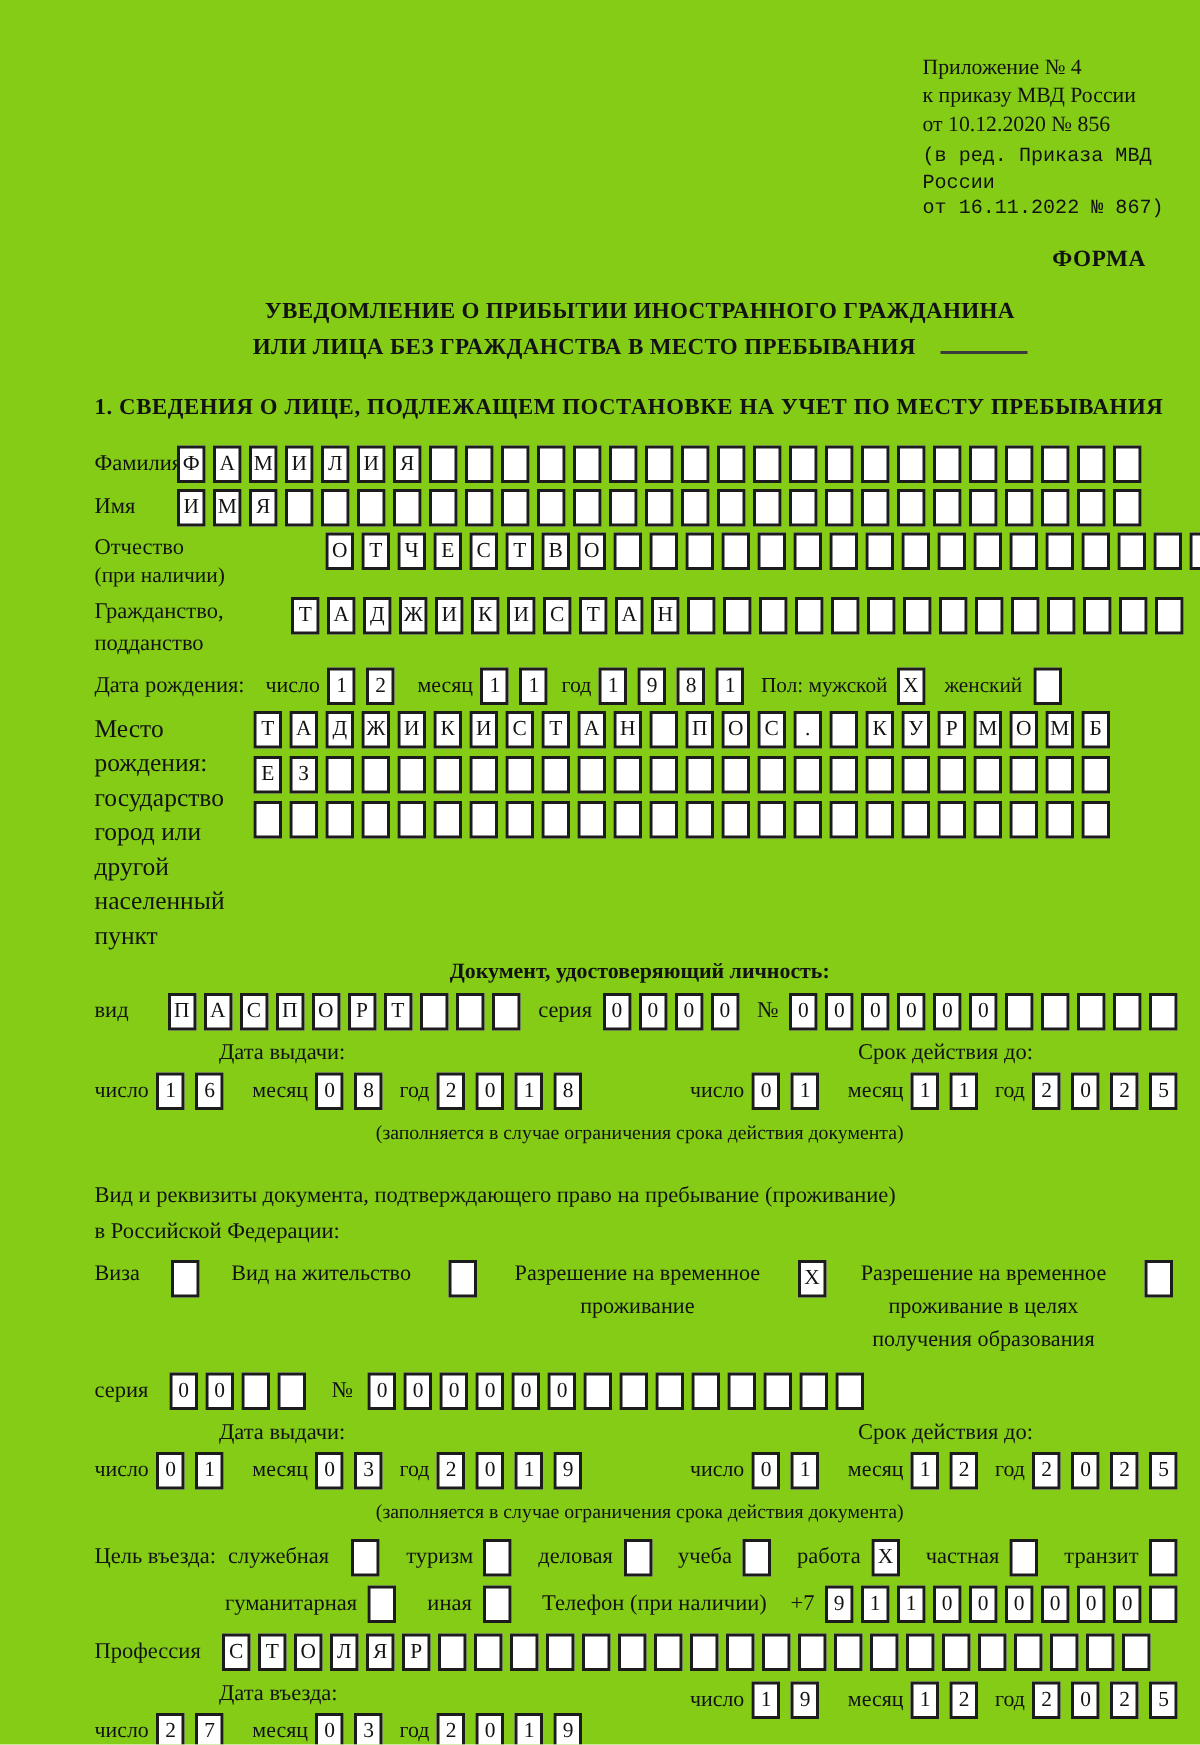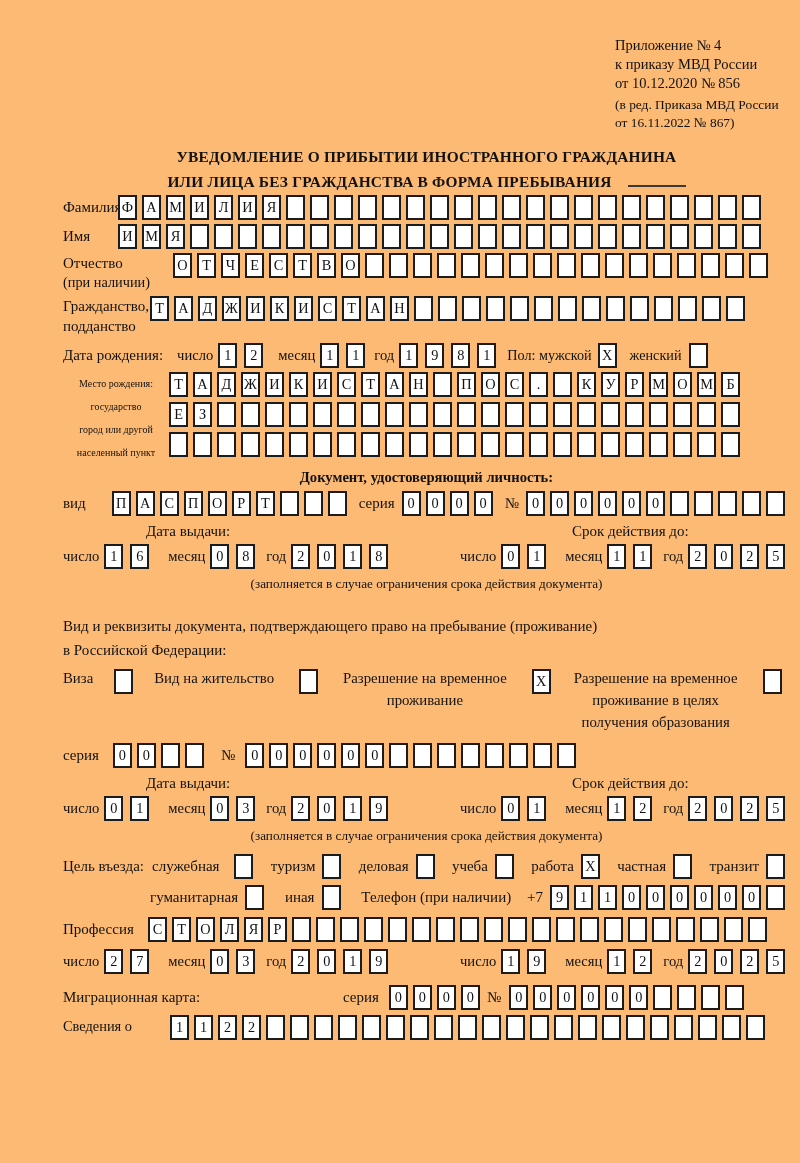--- a/index.html
+++ b/index.html
@@ -1,50 +1,50 @@
 <!DOCTYPE html>
 <html><head>
 <meta charset="utf-8">
 <style>
   html,body{margin:0;padding:0;background:#fff;}
   .page{
     width:800px;height:1163px;box-sizing:border-box;
     padding:36px 10px 0 63px;
     font-family:"Liberation Serif","DejaVu Serif",serif;
-    color:#121212;background:#fdba74;overflow:hidden;position:relative;
+    color:#121212;background:#84cc16;overflow:hidden;position:relative;
   }
   .appendix{margin-left:552px;font-size:14.5px;line-height:1.32;}
-  .appendix .rev{font-size:13.4px;margin-top:3px;line-height:1.3;}
+  .appendix .rev{font-size:13.4px;margin-top:3px;line-height:1.3;font-family:Liberation Mono, monospace;}
   .forma{font-weight:bold;font-size:15.5px;text-align:right;padding-right:26px;margin-top:15px;letter-spacing:.4px;}
   .title{font-weight:bold;font-size:15.4px;text-align:center;margin-top:14px;line-height:1.6;letter-spacing:.2px;}
   .blank-line{display:inline-block;width:58px;height:2px;background:#3a3a3a;margin-left:16px;vertical-align:baseline;}
   .sec-heading{font-weight:bold;font-size:15.2px;margin-top:18px;margin-bottom:16px;letter-spacing:.4px;white-space:nowrap;}
 
   .row{display:flex;align-items:center;margin-bottom:4px;flex-wrap:nowrap;}
-  .row.top{align-items:flex-start;}
+  .row.top{align-items:flex-start;gap:44px;}
   .lbl{font-size:15px;flex:0 0 auto;}
   .lbl.sm{font-size:14.2px;text-align:right;}
   .lbl2{line-height:1.35;font-size:15px;flex:0 0 auto;}
   .lbl2 .sub{font-size:14.3px;}
   .cells{display:inline-flex;flex-wrap:nowrap;flex:0 0 auto;}
   .cell{
     box-sizing:border-box;flex:0 0 auto;
     width:19px;height:25px;border:2px solid #1c1c1c;margin-right:5px;
     text-align:center;line-height:21px;font-size:14.3px;background:#fff;
   }
   .dg{display:inline-flex;align-items:center;flex:0 0 auto;}
   .dg .lbl{margin-right:5px;font-size:14.6px;text-align:center;}
   .dg .cell{margin-right:7px;}
 
   .w-surname{width:55px;}
   .w-patr{width:110px;}
   .w-citiz{width:87px;}
 
   .bp{display:flex;align-items:flex-start;margin-top:4px;}
-  .bp-labels{width:106px;font-size:10px;line-height:23px;flex:0 0 auto;text-align:center;}
+  .bp-labels{width:106px;font-size:17px;line-height:23px;flex:0 0 auto;}
   .bp-rows .cells{margin-bottom:5px;}
 
   .doc-h{text-align:center;font-weight:bold;font-size:14.6px;margin:5px 0 5px;}
 
   .spread{display:flex;align-items:center;justify-content:space-between;margin-bottom:4px;}
 
   .dp{display:flex;margin-top:7px;}
   .dp-l{width:397px;flex:0 0 auto;}
   .dp-r{flex:1;}
   .dp-h{font-size:15px;margin-bottom:4px;}
@@ -76,26 +76,28 @@
 
   <div class="appendix">
     <div>Приложение № 4</div>
     <div>к приказу МВД России</div>
     <div>от 10.12.2020 № 856</div>
     <div class="rev">
       <div>(в ред. Приказа МВД России</div>
       <div>от 16.11.2022 № 867)</div>
     </div>
   </div>
+  <div class="forma">ФОРМА</div>
 
   <div class="title">
     <div>УВЕДОМЛЕНИЕ О ПРИБЫТИИ ИНОСТРАННОГО ГРАЖДАНИНА</div>
-    <div><span>ИЛИ ЛИЦА БЕЗ ГРАЖДАНСТВА В ФОРМА ПРЕБЫВАНИЯ</span><span class="blank-line"></span></div>
-  </div>
-
+    <div><span>ИЛИ ЛИЦА БЕЗ ГРАЖДАНСТВА В МЕСТО ПРЕБЫВАНИЯ</span><span class="blank-line"></span></div>
+  </div>
+
+  <div class="sec-heading">1. СВЕДЕНИЯ О ЛИЦЕ, ПОДЛЕЖАЩЕМ ПОСТАНОВКЕ НА УЧЕТ ПО МЕСТУ ПРЕБЫВАНИЯ</div>
 
   <div class="row">
     <span class="lbl w-surname">Фамилия</span>
     <span class="cells">
         <span class="cell">Ф</span>
         <span class="cell">А</span>
         <span class="cell">М</span>
         <span class="cell">И</span>
         <span class="cell">Л</span>
         <span class="cell">И</span>
@@ -680,20 +682,21 @@
         <span class="cell"></span>
         <span class="cell"></span>
         <span class="cell"></span>
         <span class="cell"></span>
         <span class="cell"></span>
       </span>
   </div>
 
   <div class="dp">
     <div class="dp-l">
+      <div class="dp-h">Дата въезда:</div>
       <div class="row">
         <span class="dg">
             <span class="lbl">число</span>
             <span class="cells">
               <span class="cell">2</span>
               <span class="cell">7</span>
             </span>
           </span>
         <span class="dg" style="margin-left:12px;">
             <span class="lbl">месяц</span>

